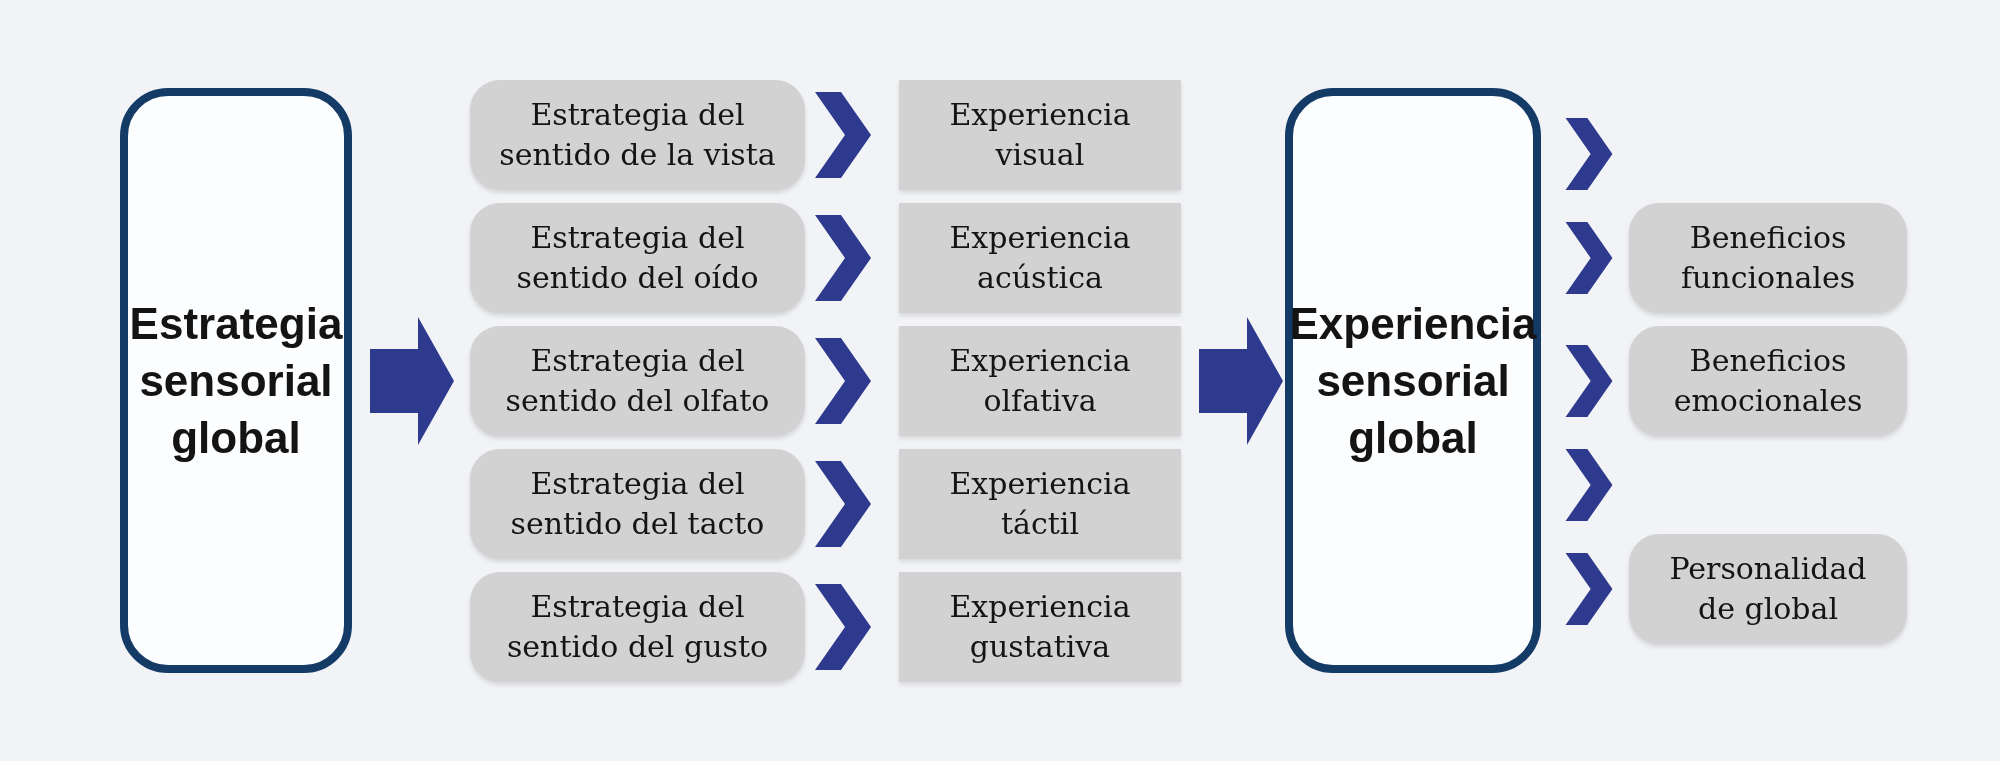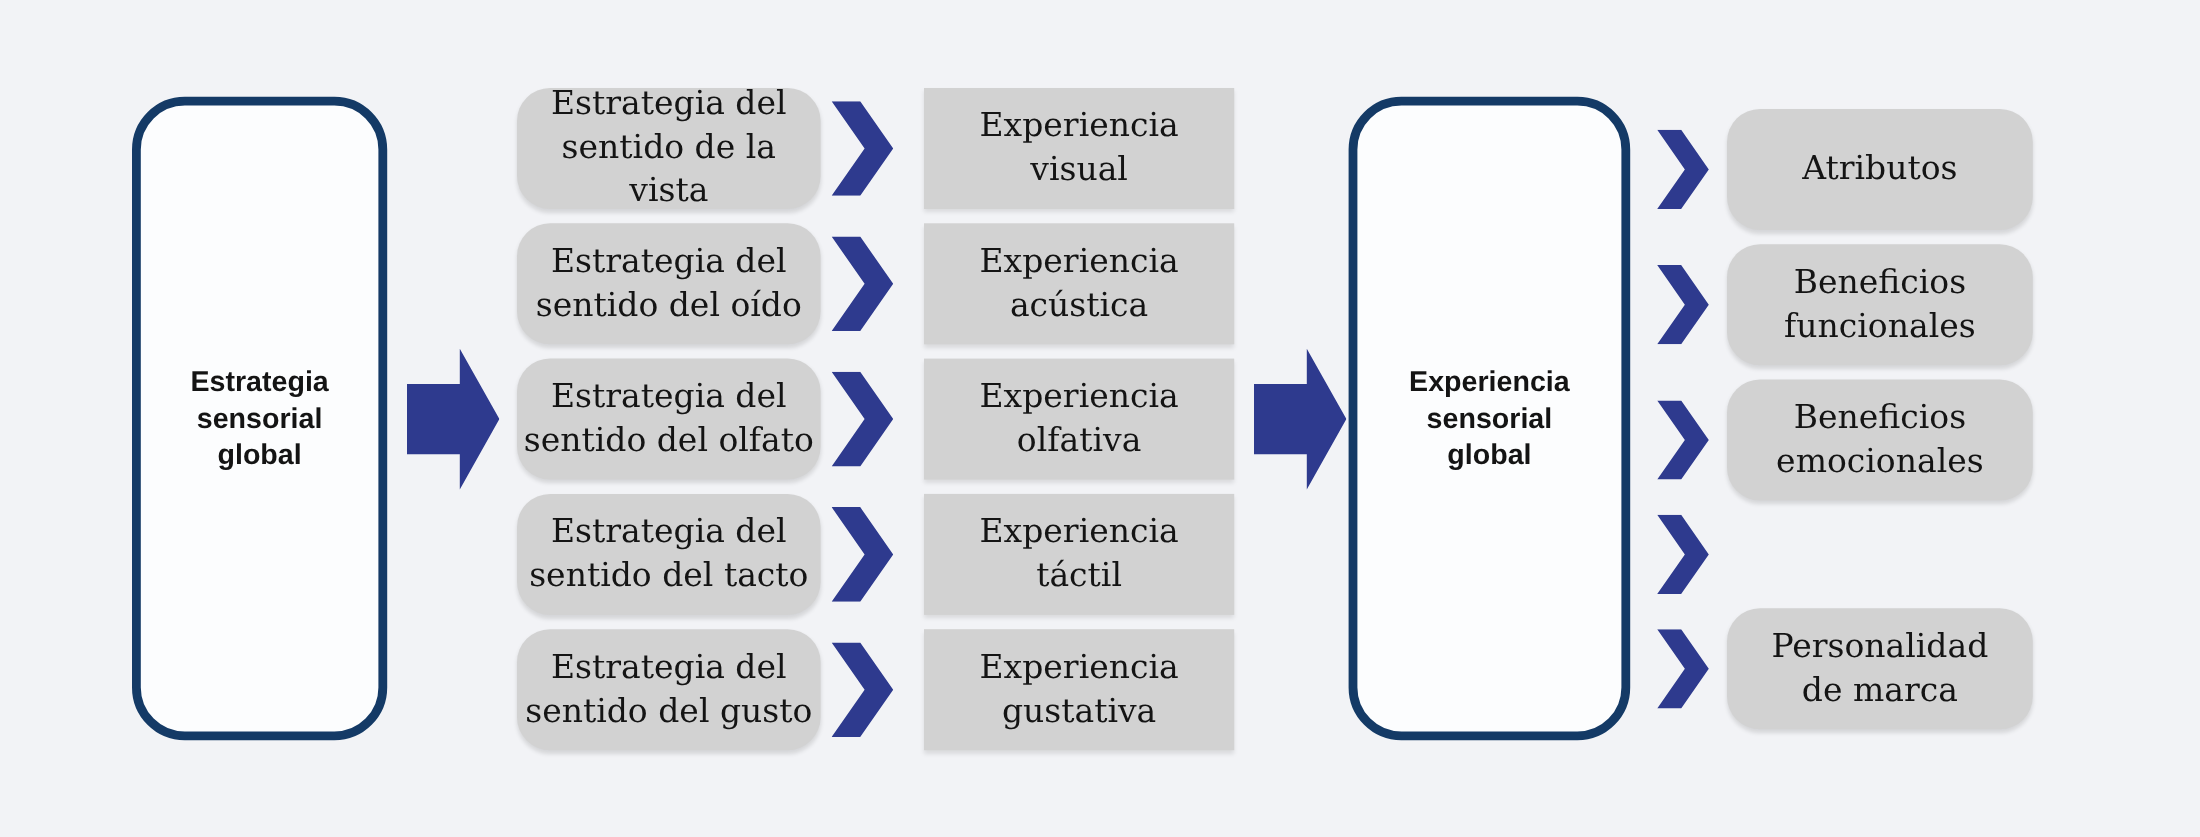--- a/index.html
+++ b/index.html
@@ -26,21 +26,21 @@
   .big-box{
     flex:0 0 auto;
     height:585px;
     border:8px solid var(--navy);
     border-radius:48px;
     background:var(--boxfill);
     display:flex; align-items:center; justify-content:center;
     text-align:center;
     font-family:"Liberation Sans", sans-serif;
     font-weight:700;
-    font-size:26px;
+    font-size:44px;
     line-height:1.3;
     color:var(--text);
     white-space:pre-line;
   }
   .big-box.left{ width:232px; margin-left:120px; }
   .big-box.right{ width:256px; }
   .arrow-big{
     flex:0 0 auto;
     display:flex; align-items:center; justify-content:center;
   }
@@ -55,21 +55,21 @@
   .pill, .rect, .out-pill{
     background:var(--gray);
     display:flex; align-items:center; justify-content:center;
     text-align:center;
     font-size:30px;
     line-height:1.32;
     color:var(--text);
     white-space:pre-line;
   }
   .pill{
-    width:276px; height:110px;
+    width:335px; height:110px;
     border-radius:30px;
     box-shadow:0 3px 4px rgba(0,0,0,0.12);
   }
   .rect{
     width:282px; height:110px;
     box-shadow:0 3px 4px rgba(0,0,0,0.10);
   }
   .out-pill{
     width:278px; height:110px;
     border-radius:30px;
@@ -178,21 +178,20 @@
 global</div>
 
   <div class="col out-col">
 
     <div class="row">
       <div class="chev-sm">
         <svg width="48" height="72" viewBox="0 0 56 86">
             <polygon points="0,0 26,0 56,43 26,86 0,86 30,43" fill="#2e3a8e"></polygon>
           </svg>
       </div>
-      <div class="out-pill">Atributos</div>
     </div>
 
     <div class="row">
       <div class="chev-sm">
         <svg width="48" height="72" viewBox="0 0 56 86">
             <polygon points="0,0 26,0 56,43 26,86 0,86 30,43" fill="#2e3a8e"></polygon>
           </svg>
       </div>
       <div class="out-pill">Beneficios
 funcionales</div>
@@ -216,18 +215,18 @@
       </div>
     </div>
 
     <div class="row">
       <div class="chev-sm">
         <svg width="48" height="72" viewBox="0 0 56 86">
             <polygon points="0,0 26,0 56,43 26,86 0,86 30,43" fill="#2e3a8e"></polygon>
           </svg>
       </div>
       <div class="out-pill">Personalidad
-de marca</div>
+de global</div>
     </div>
 
   </div>
 
 </div>
 
 </body></html>

